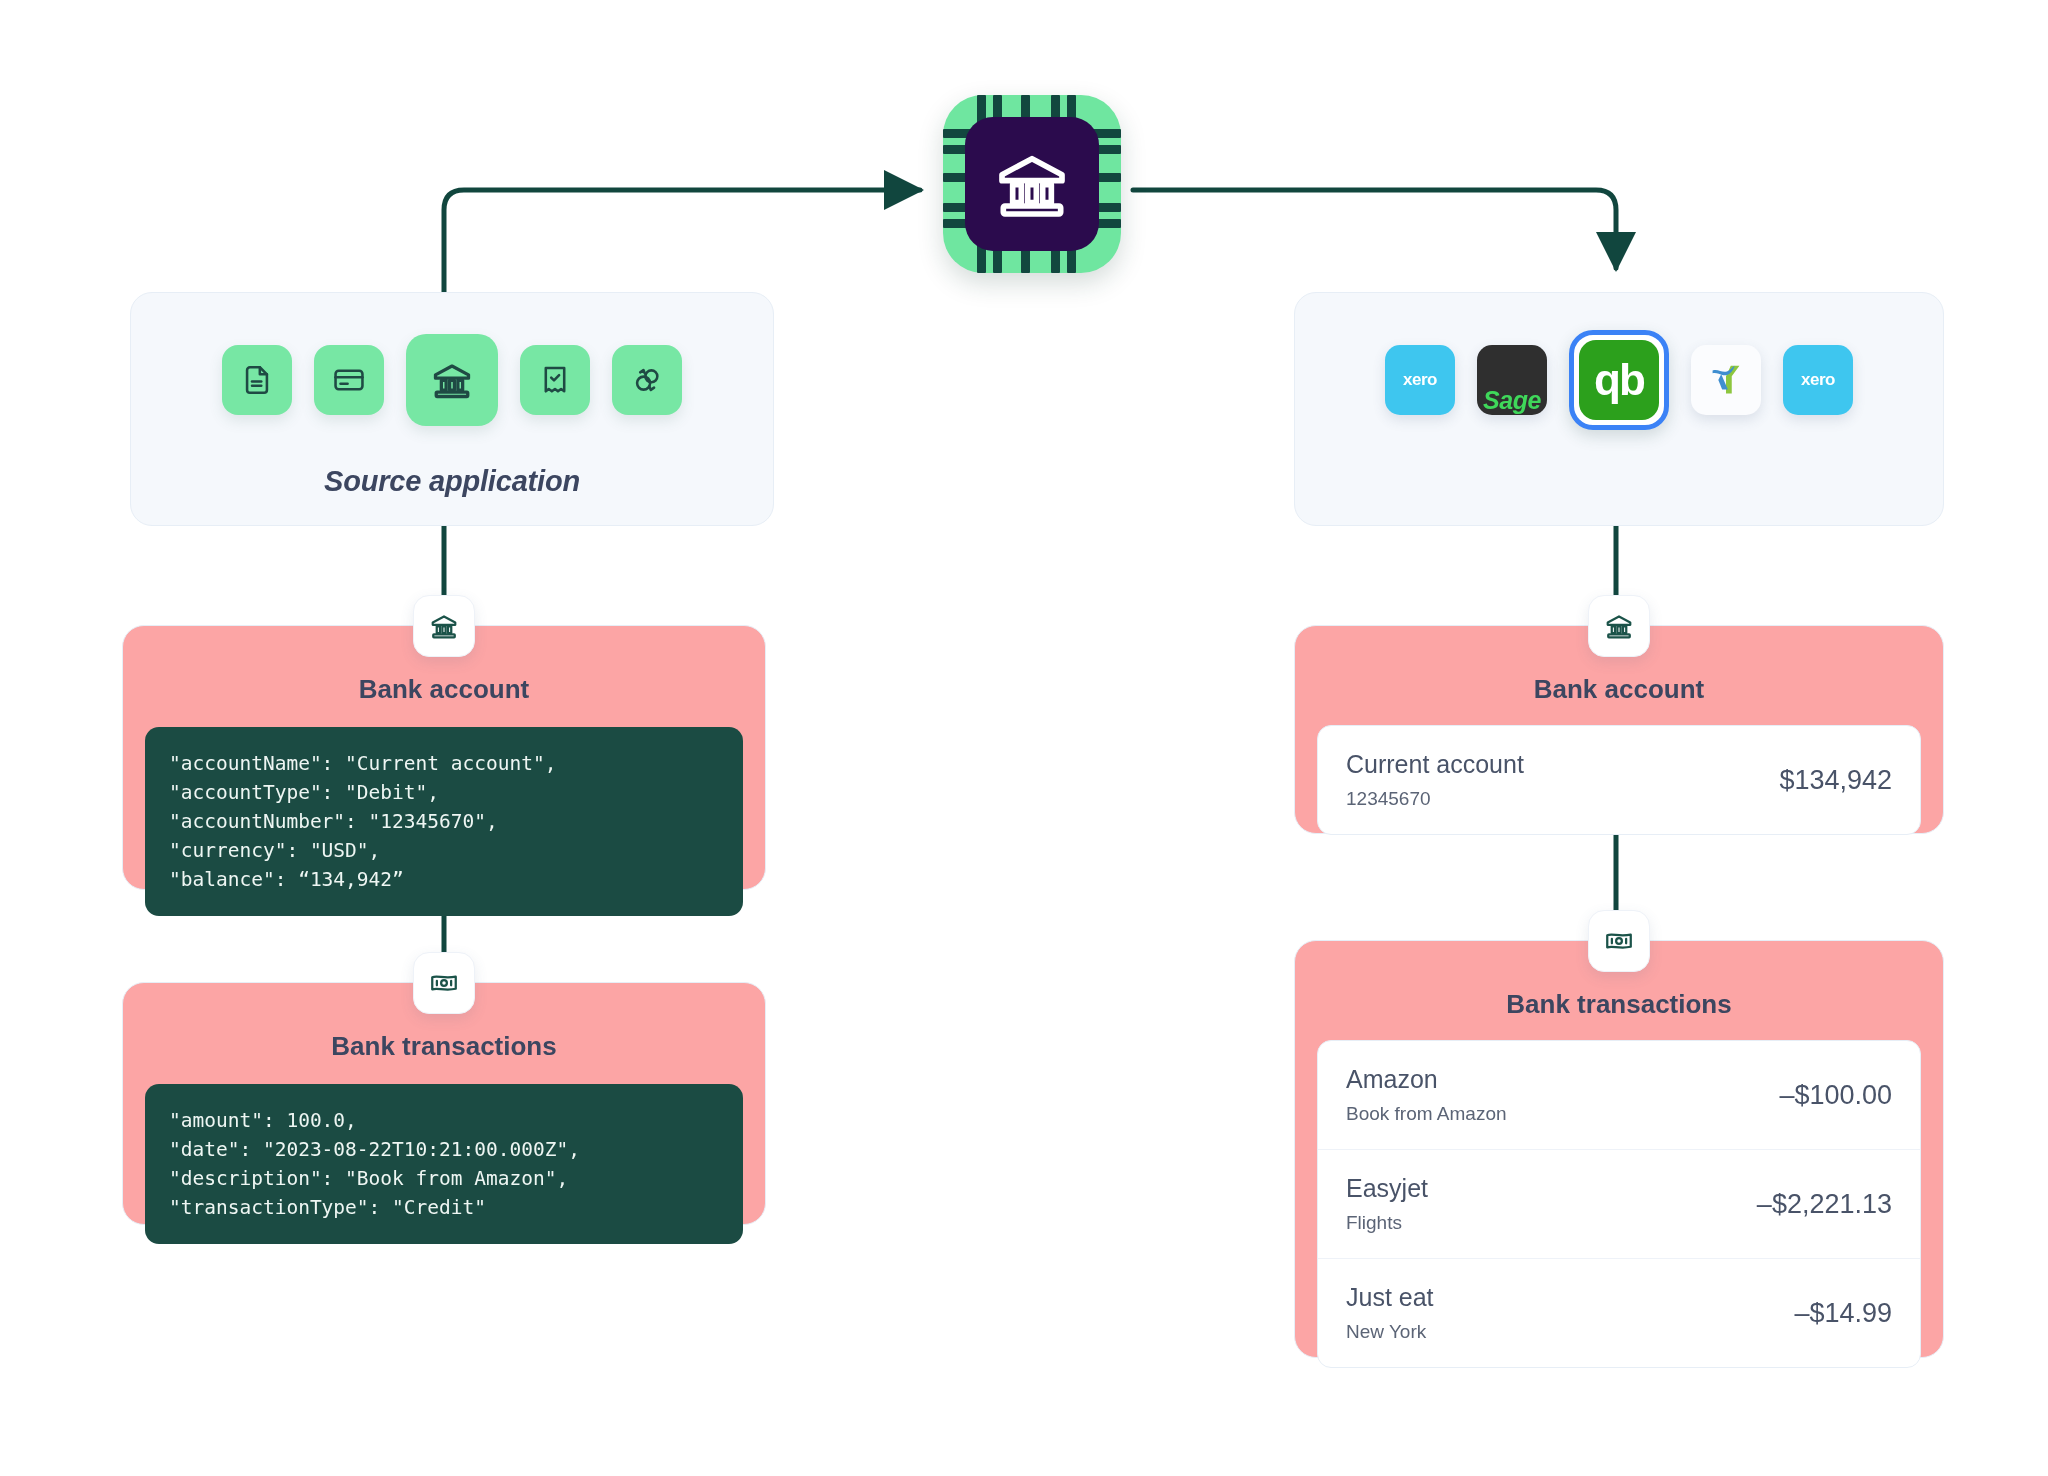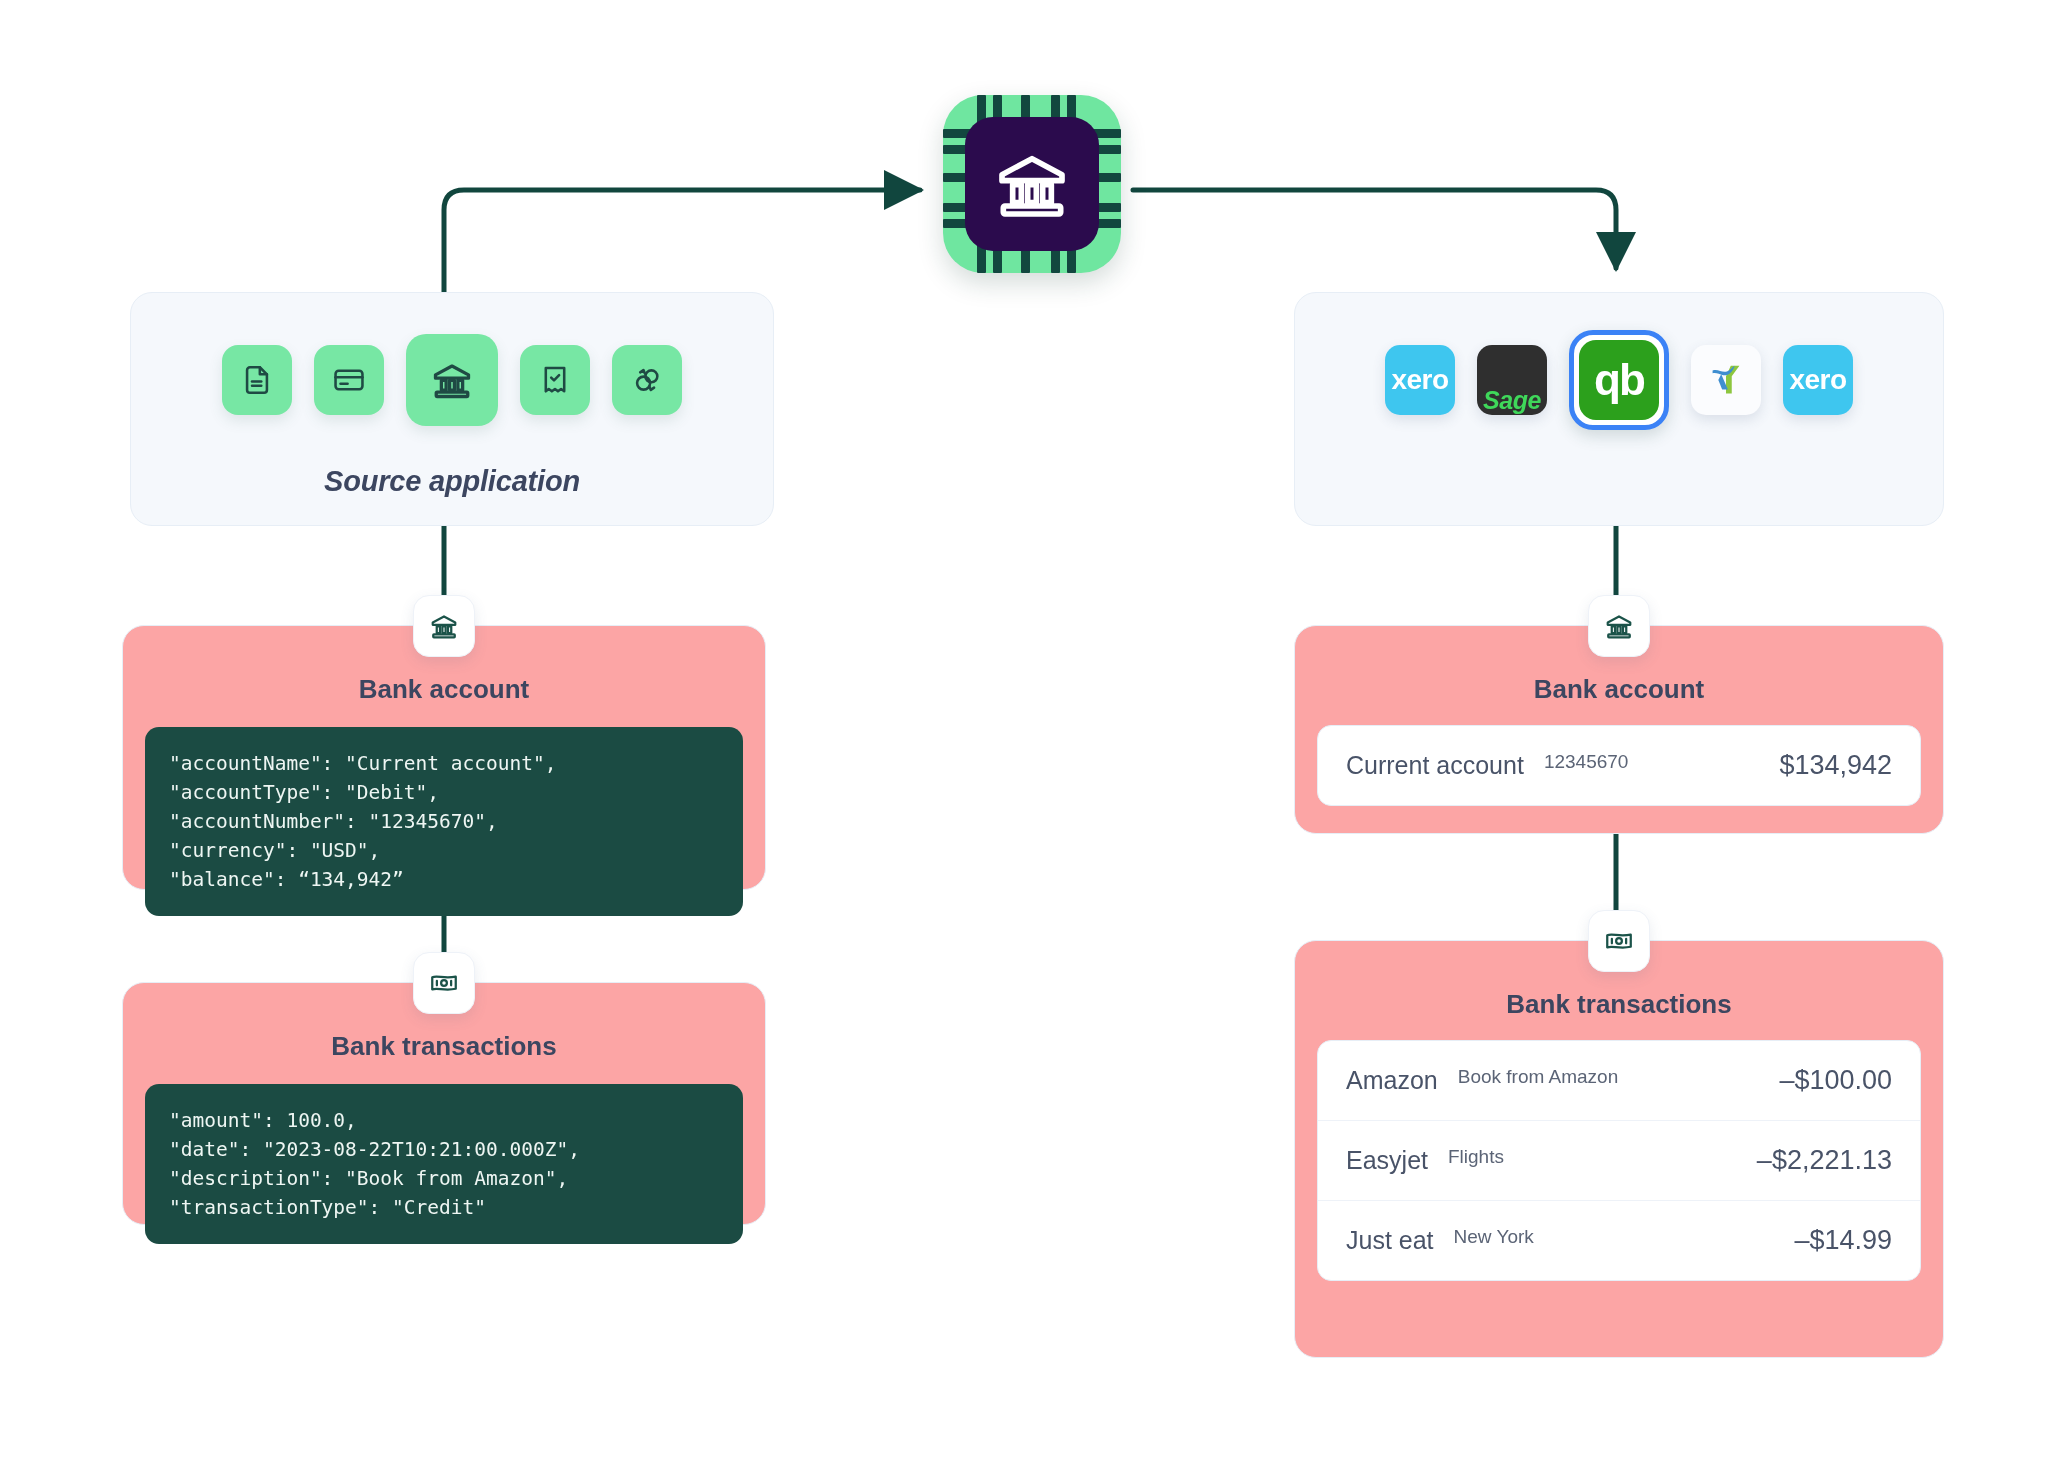--- a/index.html
+++ b/index.html
@@ -107,21 +107,21 @@
     width: 70px;
     height: 70px;
     border-radius: 15px;
     display: flex;
     align-items: center;
     justify-content: center;
     font-weight: 700;
     box-shadow: 0 5px 13px rgba(60,80,110,0.14);
     overflow: hidden;
   }
-  .logo-xero { background: #3ec6ef; color: #ffffff; font-size: 28px; letter-spacing: -0.5px; }
+  .logo-xero { background: #3ec6ef; color: #ffffff; font-size: 17px; letter-spacing: -0.5px; }
   .logo-sage { background: #2f2f2f; color: #3fd75a; font-size: 25px; font-style: italic; letter-spacing: -0.5px; align-items: flex-end; }
   .logo-qb   { background: #2ca01c; color: #ffffff; font-size: 44px; letter-spacing: -2px; }
   .logo-fa   { background: #fbfcfe; }
   .logo-wrap-selected {
     width: 100px;
     height: 100px;
     border-radius: 24px;
     border: 5px solid #3b82f6;
     background: #ffffff;
     display: flex;
@@ -187,21 +187,21 @@
     border-radius: 14px;
     overflow: hidden;
   }
   .row {
     display: flex;
     align-items: center;
     justify-content: space-between;
     padding: 24px 28px;
   }
   .row + .row { border-top: 1px solid #eef2f8; }
-  .row-main { display: flex; flex-direction: row; gap: 20px; }
+  .row-main { display: flex; flex-direction: column; gap: 9px; }
   .row-name { font-size: 25px; color: #495368; }
   .row-sub  { font-size: 19px; color: #5b6476; }
   .row-amt  { font-size: 27px; color: #495368; }
 </style>
 </head>
 <body>
 
 <div id="stage">
 
   <svg id="wires" viewBox="0 0 2048 1476">

